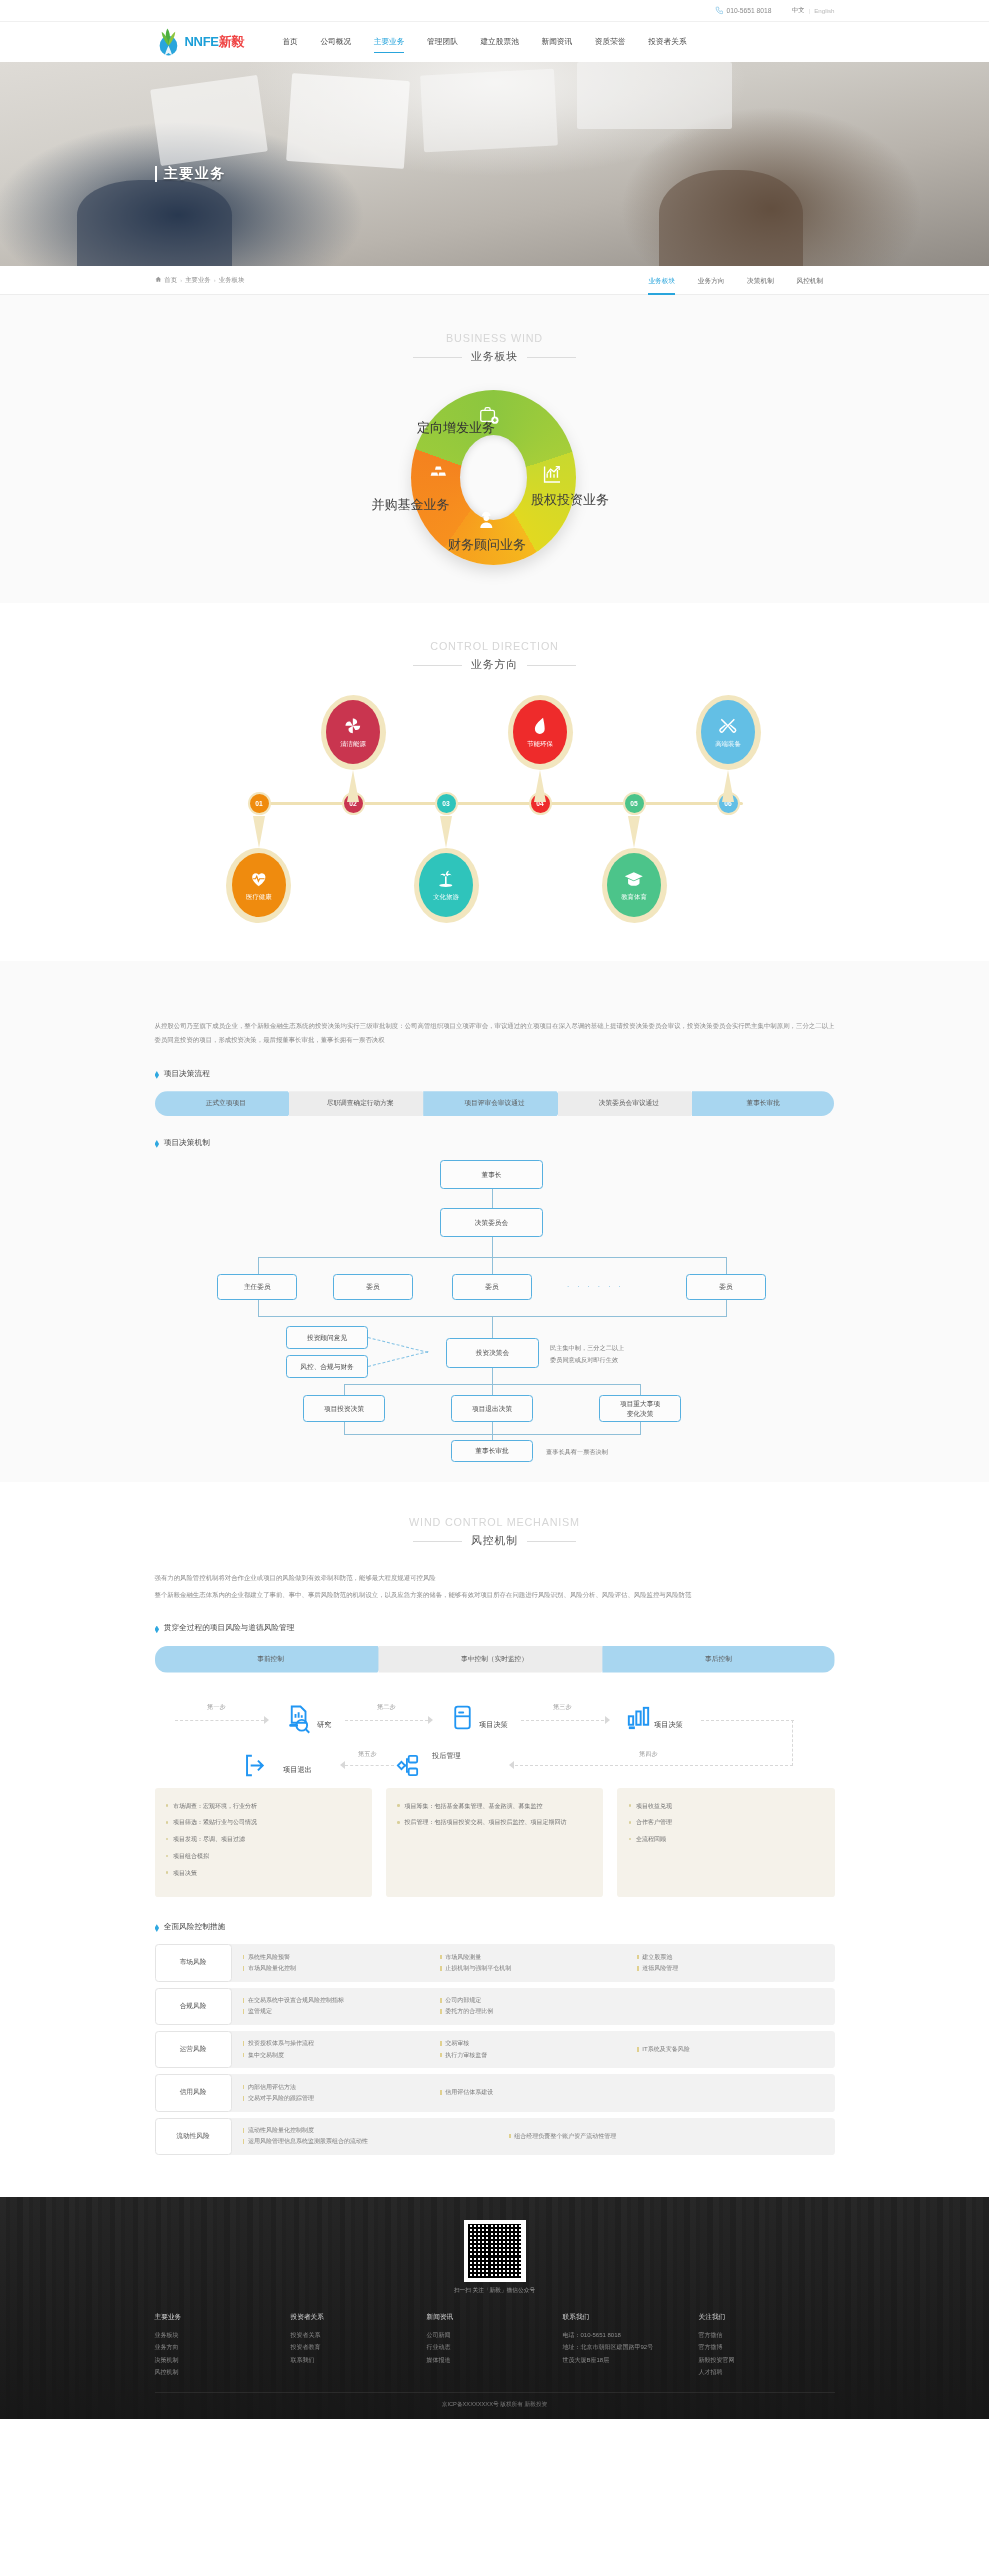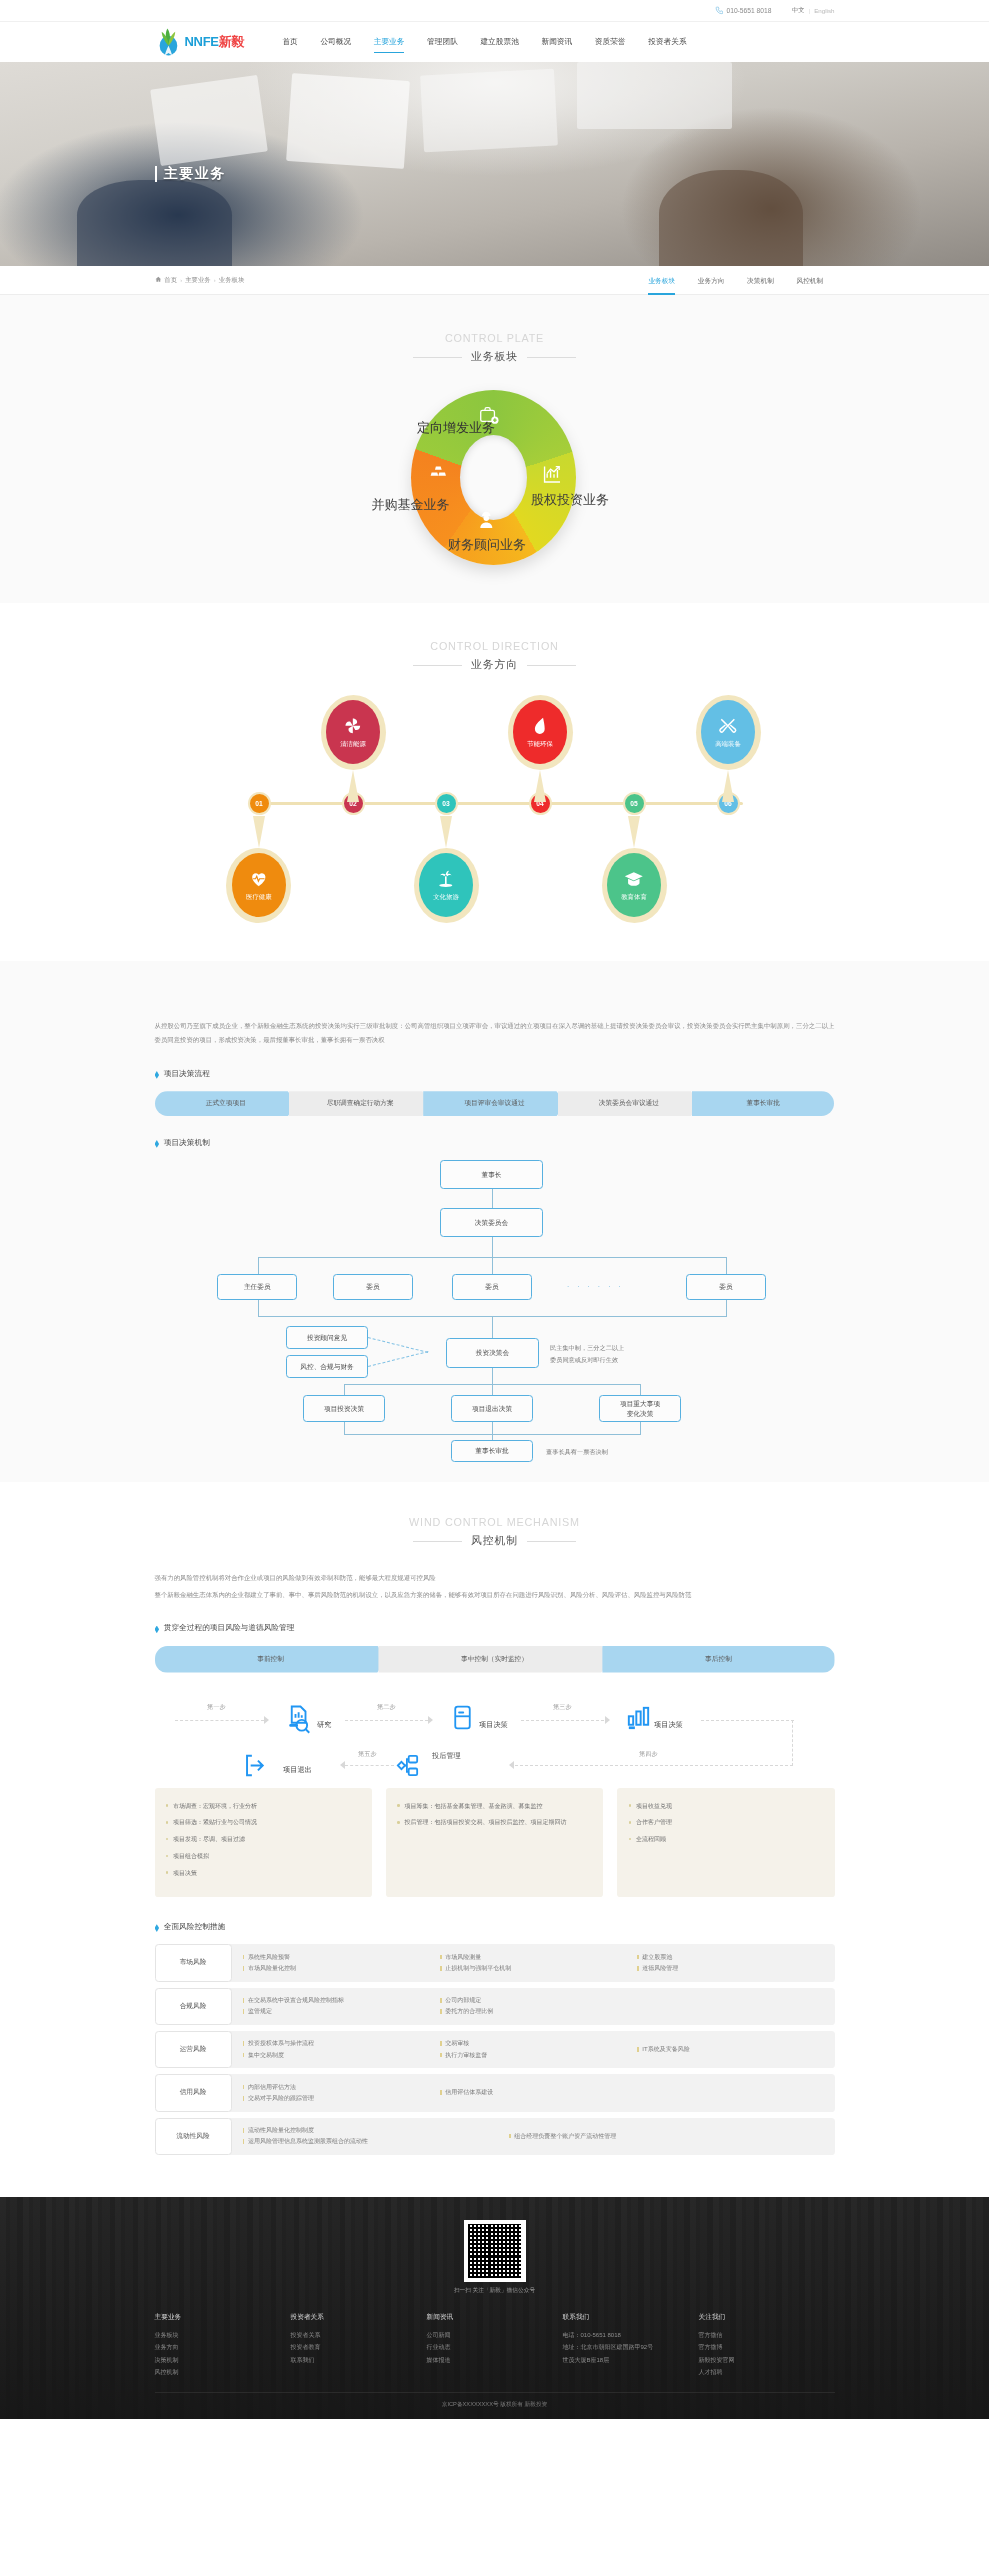--- a/index.html
+++ b/index.html
@@ -295,21 +295,21 @@
 </div>
 
 <section class="s-plate">
   <svg class="diag" viewBox="0 0 300 150" width="155" height="77">
     <line x1="660" y1="0" x2="1180" y2="620" stroke="#ececec"></line>
     <line x1="1180" y1="0" x2="700" y2="620" stroke="#efefef"></line>
     <line x1="300" y1="620" x2="900" y2="0" stroke="#f1f1f1"></line>
   </svg>
   <div class="wrap">
     <div class="sec-head">
-      <div class="sec-en">CONTROL PLATE</div>
+      <div class="sec-en">BUSINESS WIND</div>
       <div class="sec-cn-row">
         <span class="ln"></span>
         <span class="sec-cn">业务板块</span>
         <span class="ln"></span>
       </div>
     </div>
 
     <div class="donut-area">
       <div class="donut"></div>
 

